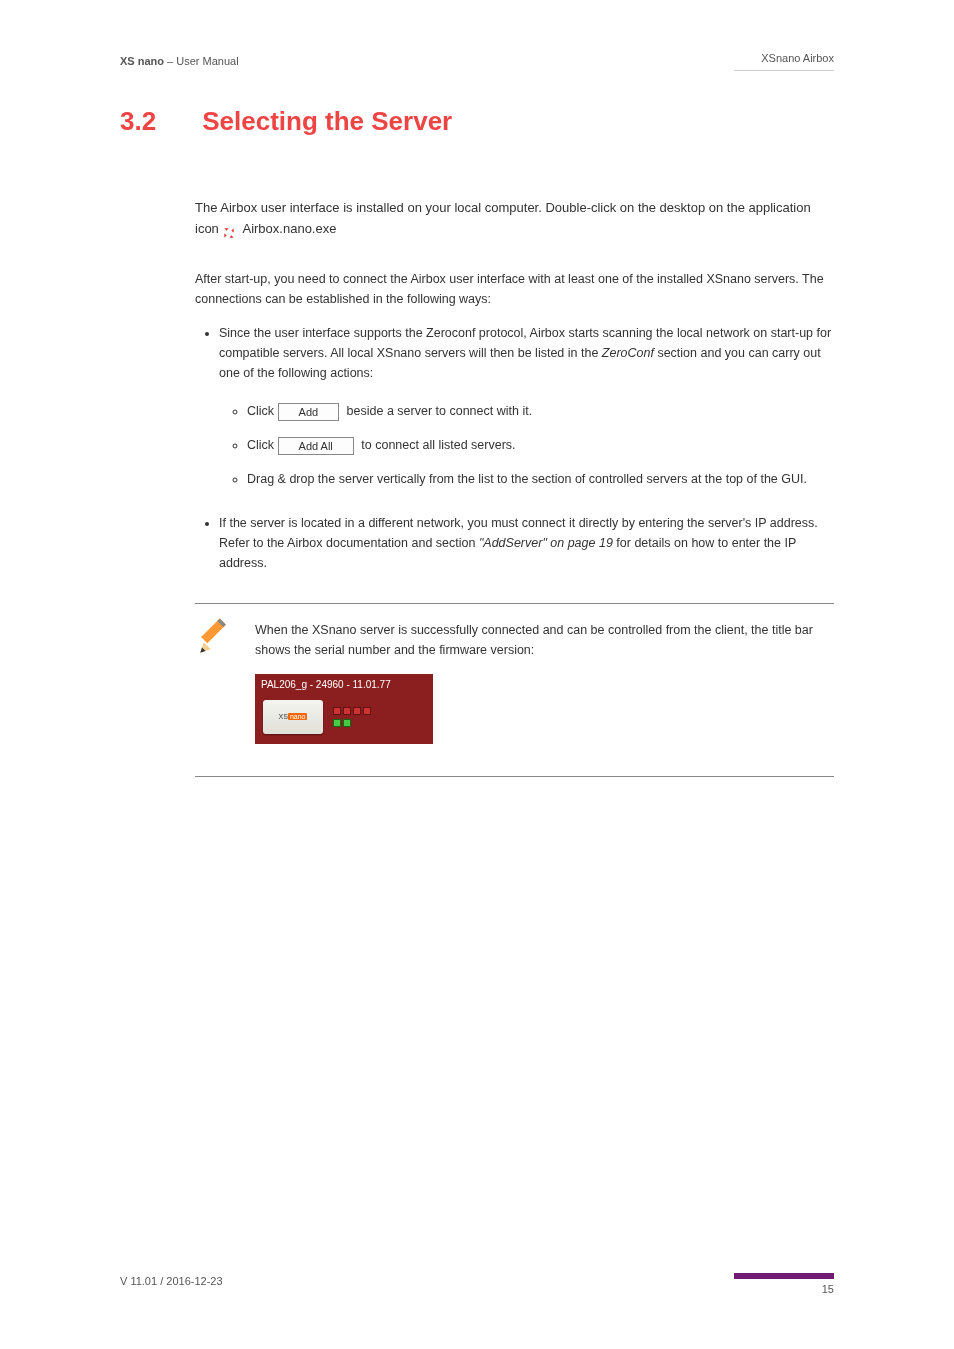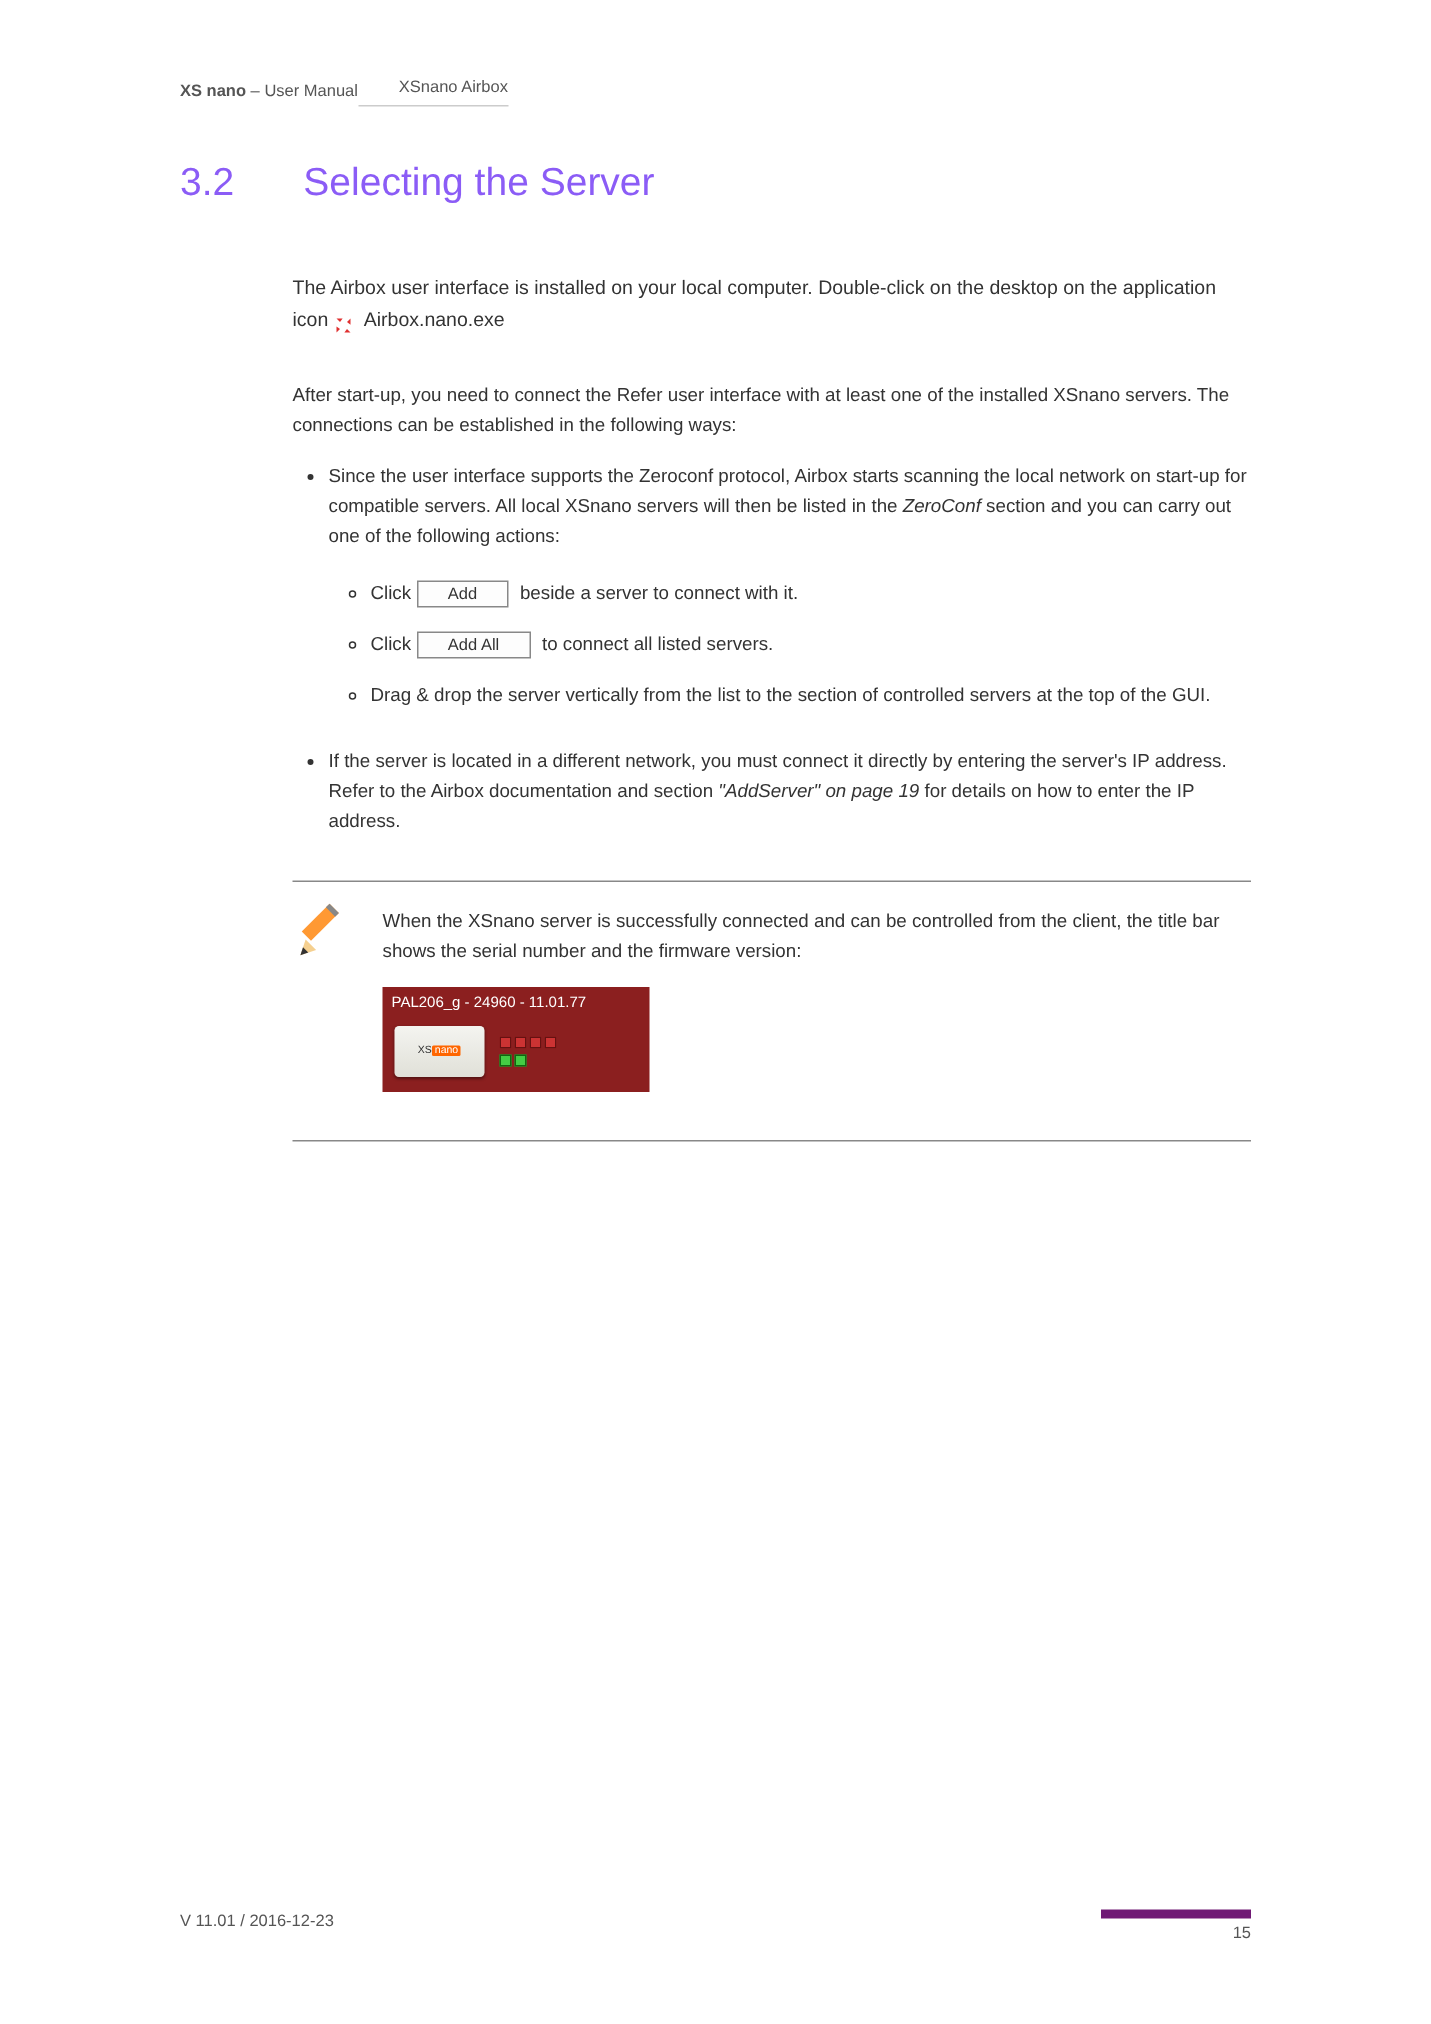--- a/index.html
+++ b/index.html
@@ -13,39 +13,40 @@
       line-height: 1.6;
       color: #333;
       background: #fff;
       width: 954px;
       min-height: 1349px;
       padding: 50px 120px 60px 120px;
       position: relative;
     }
     .header-row {
       display: flex;
+      justify-content: space-between;
       align-items: flex-end;
       font-size: 11px;
       color: #555;
       margin-bottom: 12px;
     }
     .header-left span:first-child {
       font-weight: bold;
     }
     .header-right {
       border-bottom: 1px solid #ccc;
       padding-bottom: 2px;
       min-width: 100px;
       text-align: right;
     }
     .section-heading {
       font-size: 26px;
-      color: #8b5cf6;
-      font-weight: normal;
-      margin: 30px 0 40px 0;
+      color: #ef4444;
+      font-weight: bold;
+      margin: 30px 0 56px 0;
       padding-left: 0;
     }
     .section-heading .num {
       display: inline-block;
       width: 75px;
     }
     .body-text {
       margin-left: 75px;
       margin-bottom: 14px;
       font-size: 12.5px;
@@ -239,21 +240,21 @@
         <path d="M4 4 L11 4 L8 8 L4 4 Z" fill="#e03030"></path>
         <path d="M20 4 L20 11 L16 8 L20 4 Z" fill="#e03030"></path>
         <path d="M20 20 L13 20 L16 16 L20 20 Z" fill="#e03030"></path>
         <path d="M4 20 L4 13 L8 16 L4 20 Z" fill="#e03030"></path>
       </svg>
     </span>
     <span class="airbox-label">Airbox.nano.exe</span>
   </span>
 </div>
 
-<p class="body-text">After start-up, you need to connect the Refer user interface with at least one of the installed XSnano servers. The connections can be established in the following ways:</p>
+<p class="body-text">After start-up, you need to connect the Airbox user interface with at least one of the installed XSnano servers. The connections can be established in the following ways:</p>
 
 <ul class="bullet-list">
   <li>
     <span>Since the user interface supports the Zeroconf protocol, Airbox starts scanning the local network on start-up for compatible servers. All local XSnano servers will then be listed in the </span><span class="emphasis">ZeroConf</span><span> section and you can carry out one of the following actions:</span>
     <ul class="sub-bullets">
       <li>
         <span>Click </span><span class="small-btn">Add</span><span> beside a server to connect with it.</span>
       </li>
       <li>
         <span>Click </span><span class="small-btn">Add All</span><span> to connect all listed servers.</span>

